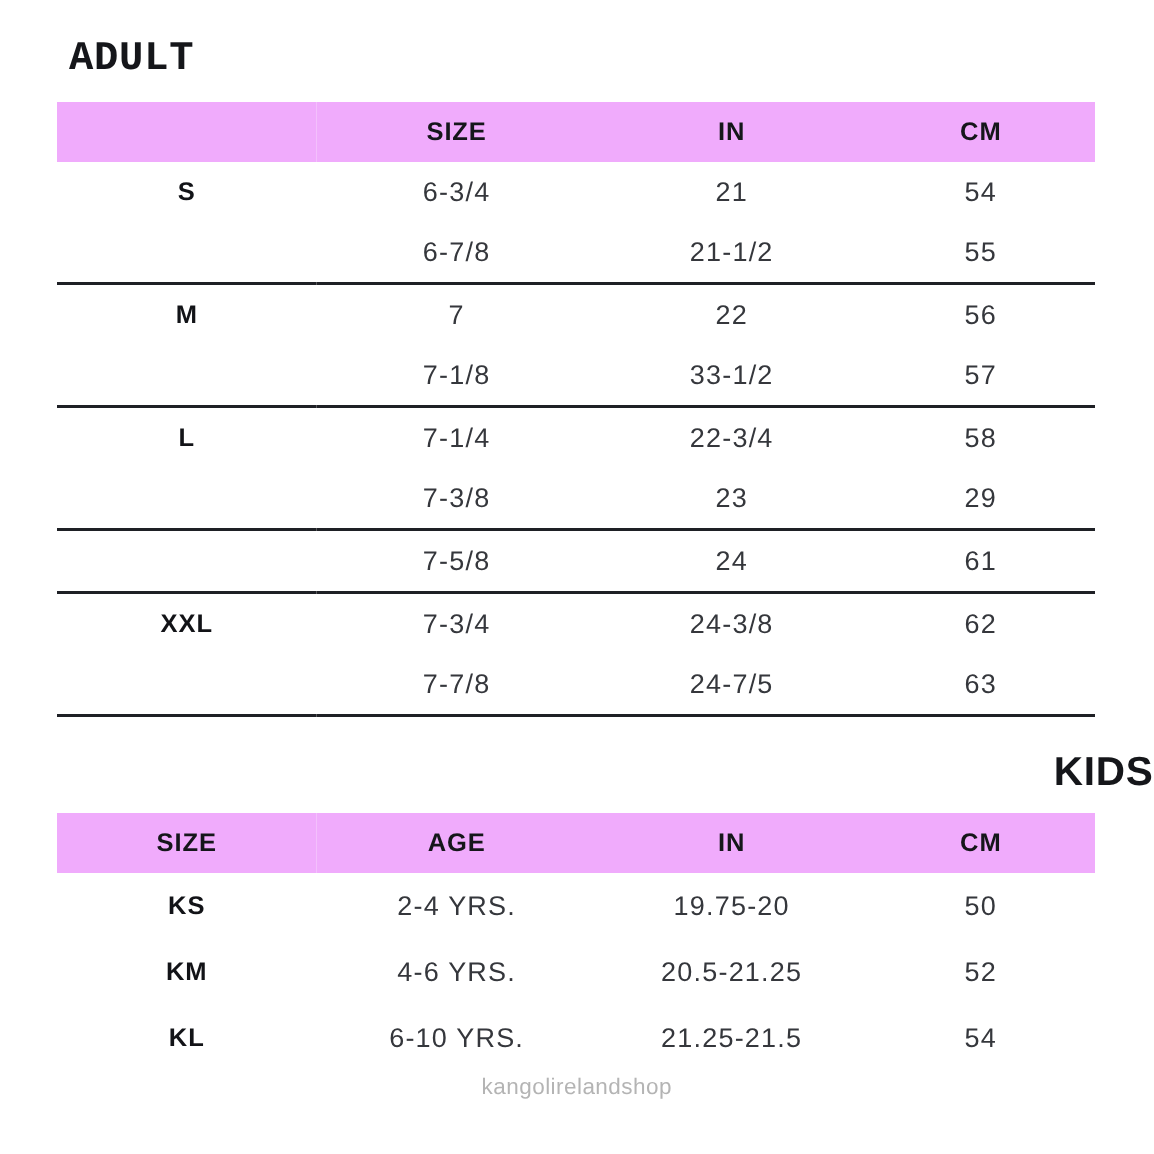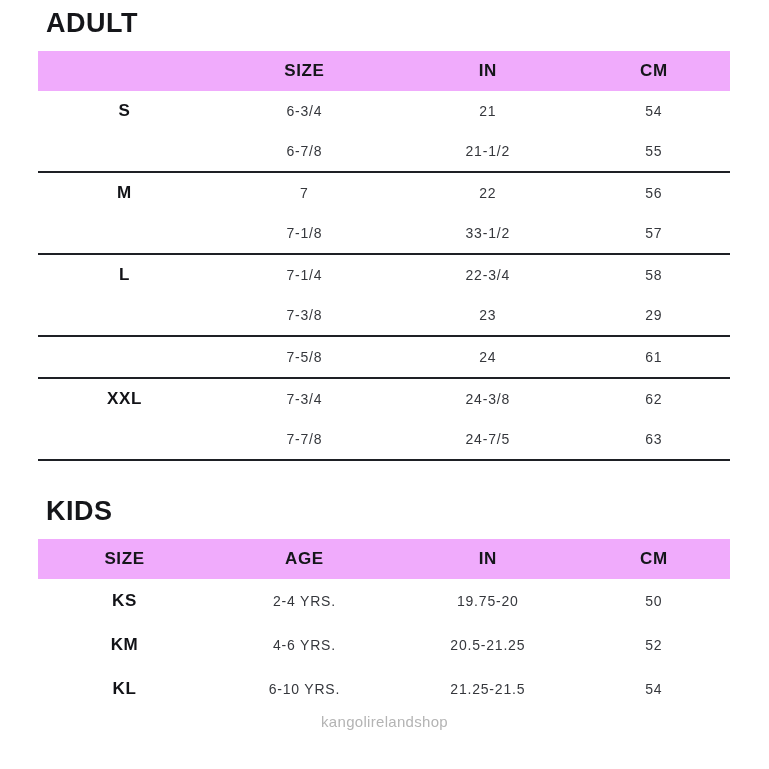--- a/index.html
+++ b/index.html
@@ -22,22 +22,22 @@
   }
   .section-heading {
     margin: 0;
     padding: 0 0 0 46px;
     font-size: 27px;
     line-height: 27px;
     font-weight: 800;
     letter-spacing: 0.5px;
     color: #15161a;
   }
-  .section-heading.adult { padding-top: 10px; }
-  .section-heading.kids  { padding-top: 37px; }
+  .section-heading.adult { padding-top: 27px; font-family: Liberation Mono, monospace; }
+  .section-heading.kids  { padding-top: 23px; text-align: right; }
 
   table.size-table {
     border-collapse: collapse;
     table-layout: fixed;
     width: 692px;
     margin: 14px 0 0 38px;
   }
   col.c1 { width: 25%; }
   col.c2 { width: 27%; }
   col.c3 { width: 26%; }
@@ -50,21 +50,21 @@
     text-align: center;
     font-size: 17px;
     font-weight: 800;
     letter-spacing: 0.6px;
     color: #15161a;
   }
   table.size-table tbody td {
     height: 40px;
     padding: 0;
     text-align: center;
-    font-size: 14px;
+    font-size: 18px;
     font-weight: 300;
     letter-spacing: 0.8px;
     color: #35373c;
   }
   table.size-table.kids-table tbody td { height: 44px; }
 
   table.size-table tbody td.size-label {
     font-size: 17px;
     font-weight: 800;
     letter-spacing: 0.6px;

